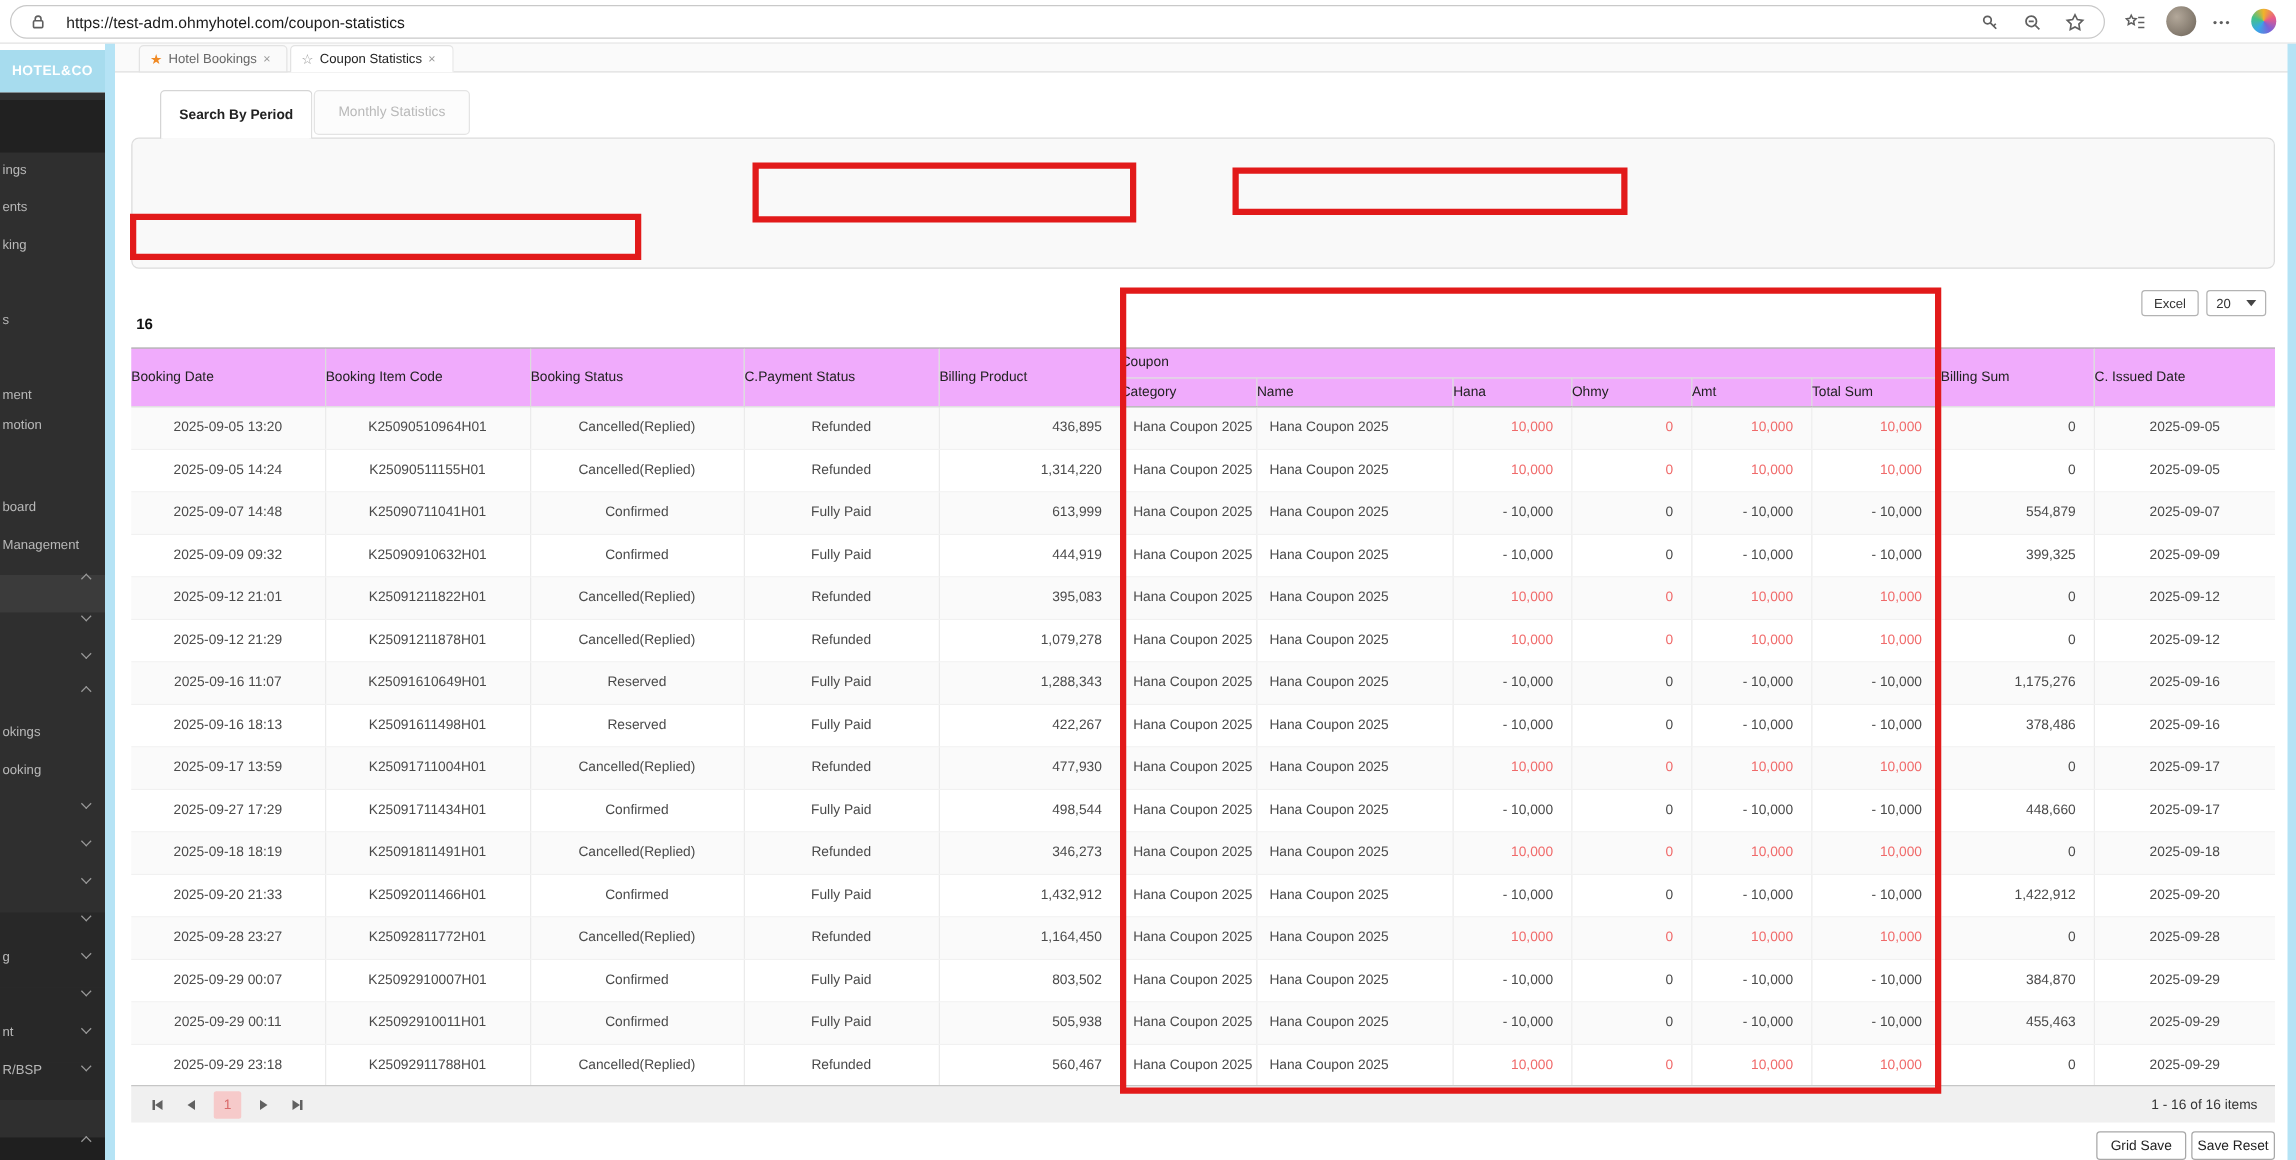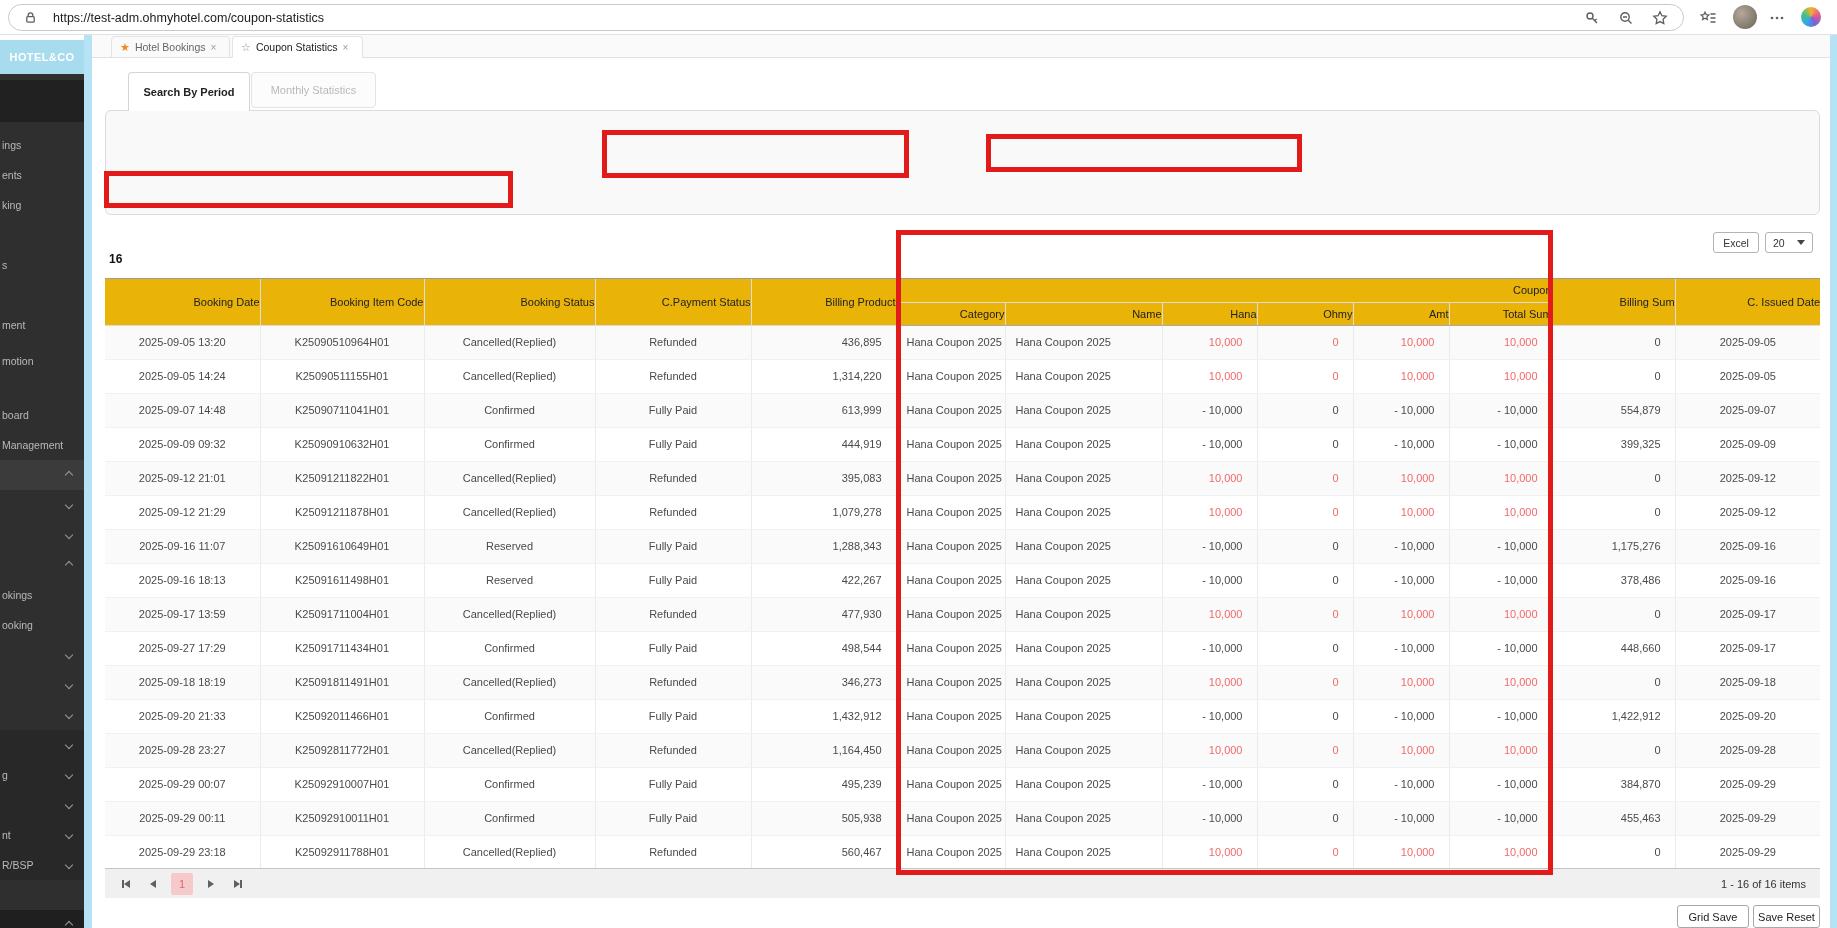--- a/index.html
+++ b/index.html
@@ -25,21 +25,21 @@
   .apptab.active{background:#fff;border-bottom-color:#fff;color:#222}
   .tab-close{color:#999;font-size:10px;cursor:pointer}
   .star-filled{color:#f08a24;font-size:11px}
   .star-outline{color:#9a9a9a;font-size:11px}
 
   
   #side-logo{left:0;top:40px;width:84px;height:34px;background:#a7dcee;display:flex;align-items:center;
              justify-content:center;color:#fff;font-weight:bold;font-size:11px;letter-spacing:.4px}
   #sidebar{left:0;top:74px;width:84px;height:854px;background:#2f2f2f}
   #side-active{position:absolute;left:0;top:6px;width:84px;height:42px;background:#212121}
-  .side-item{position:absolute;left:0;width:84px;height:30px;display:flex;align-items:center;
+  .side-item{position:absolute;left:0;width:84px;height:30px;display:flex;
              justify-content:space-between;padding:0 12px 0 2px;color:#b9b9b9;font-size:10.5px}
   .side-item.sec{background:#3b3b3b}
   .side-item.dark{background:#282828}
   .side-item.darker{background:#1f1f1f}
   .chev{width:6px;height:6px;border-right:1.5px solid #9a9a9a;border-bottom:1.5px solid #9a9a9a;display:inline-block}
   .chev.down{transform:rotate(45deg)}
   .chev.up{transform:rotate(-135deg)}
   #strip-left{left:84px;top:35px;width:8px;height:893px;background:#b5e3f5}
   #strip-right{left:1830px;top:35px;width:7px;height:893px;background:#b5e3f5}
 
@@ -83,22 +83,22 @@
   
   .tbtn{position:absolute;height:21px;background:#fff;border:1px solid #b3b3b3;border-radius:3px;
         font-size:10.5px;color:#333;display:flex;align-items:center;justify-content:center;cursor:pointer}
   #btn-excel{left:1713px;top:232px;width:46px}
   #sel-pagesize{left:1765px;top:232px;width:48px;justify-content:space-between;padding:0 7px}
 
   
   #grid-count{left:109px;top:252px;font-size:12px;font-weight:bold;color:#111}
   #grid{left:105px;top:278px;width:1715px;border-top:1px solid #9c9c9c}
   table{border-collapse:collapse;table-layout:fixed;width:1715px}
-  th{background:#eab308;font-weight:normal;color:#222;font-size:11px;border-right:1px solid #dcdcdc;
-     border-bottom:1px solid #dcdcdc;text-align:right;height:23px}
+  th{background:#f0abfc;font-weight:normal;color:#222;font-size:11px;border-right:1px solid #dcdcdc;
+     border-bottom:1px solid #dcdcdc;text-align:left;height:23px}
   thead tr:last-child th{border-bottom:1px solid #ababab}
   th.last,td.last{border-right:none}
   td{height:34px;font-size:11px;color:#4a4a4a;border-right:1px solid #ebebeb;border-bottom:1px solid #f1f1f1;
      overflow:hidden;white-space:nowrap;padding:0 10px}
   tr.alt td{background:#fafafa}
   td.c{text-align:center}
   td.r{text-align:right;padding-right:14px}
   td.l{text-align:left}
   td.red{color:#f06a6a}
   #grid-footer{position:absolute;left:105px;top:868px;width:1715px;height:30px;background:#f0f0f0;
@@ -206,21 +206,21 @@
       </div>
       <div class="side-item" style="top: 176px;">
         <span>s</span>
       </div>
       <div class="side-item" style="top: 206px;">
         <span></span>
       </div>
       <div class="side-item" style="top: 236px;">
         <span>ment</span>
       </div>
-      <div class="side-item" style="top: 272px;">
+      <div class="side-item" style="top: 260px;">
         <span>motion</span>
       </div>
       <div class="side-item" style="top: 296px;">
         <span></span>
       </div>
       <div class="side-item" style="top: 326px;">
         <span>board</span>
       </div>
       <div class="side-item" style="top: 356px;">
         <span>Management</span>
@@ -595,21 +595,21 @@
           <td class="r red">10,000</td>
           <td class="r red">10,000</td>
           <td class="r">0</td>
           <td class="c last">2025-09-28</td>
         </tr>
         <tr>
           <td class="c">2025-09-29 00:07</td>
           <td class="c">K25092910007H01</td>
           <td class="c">Confirmed</td>
           <td class="c">Fully Paid</td>
-          <td class="r">495,239</td>
+          <td class="r">803,502</td>
           <td class="l">Hana Coupon 2025</td>
           <td class="l">Hana Coupon 2025</td>
           <td class="r">- 10,000</td>
           <td class="r">0</td>
           <td class="r">- 10,000</td>
           <td class="r">- 10,000</td>
           <td class="r">384,870</td>
           <td class="c last">2025-09-29</td>
         </tr>
         <tr class="alt">

